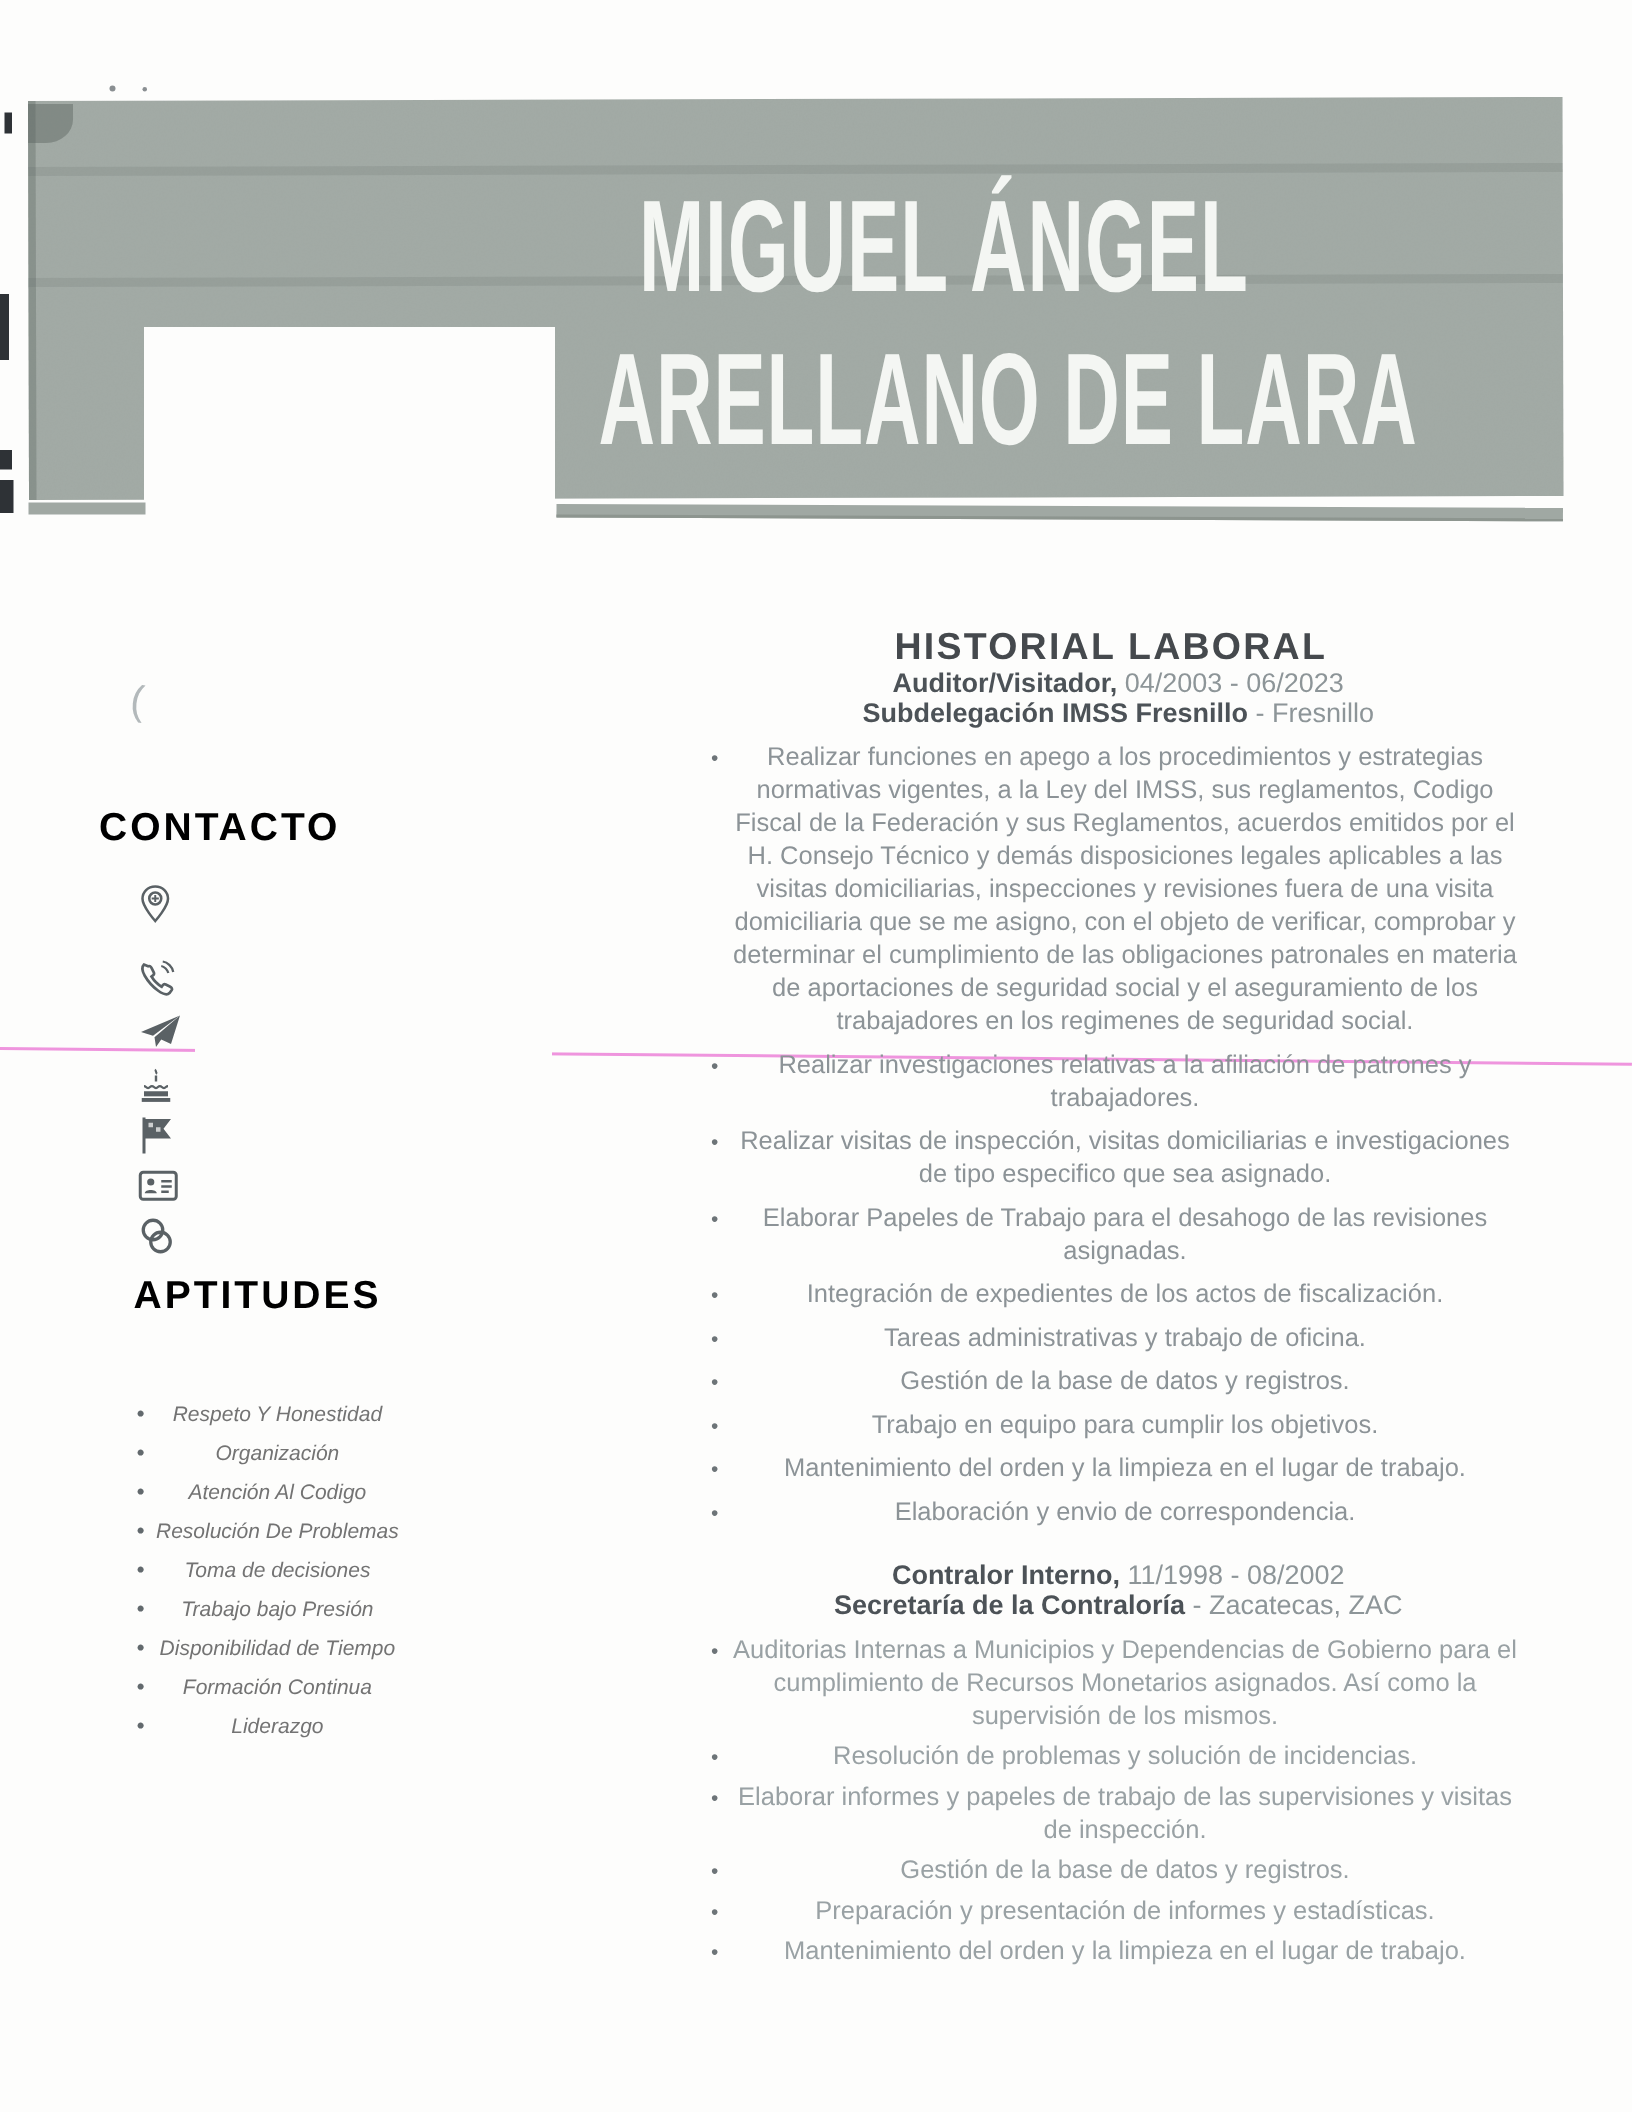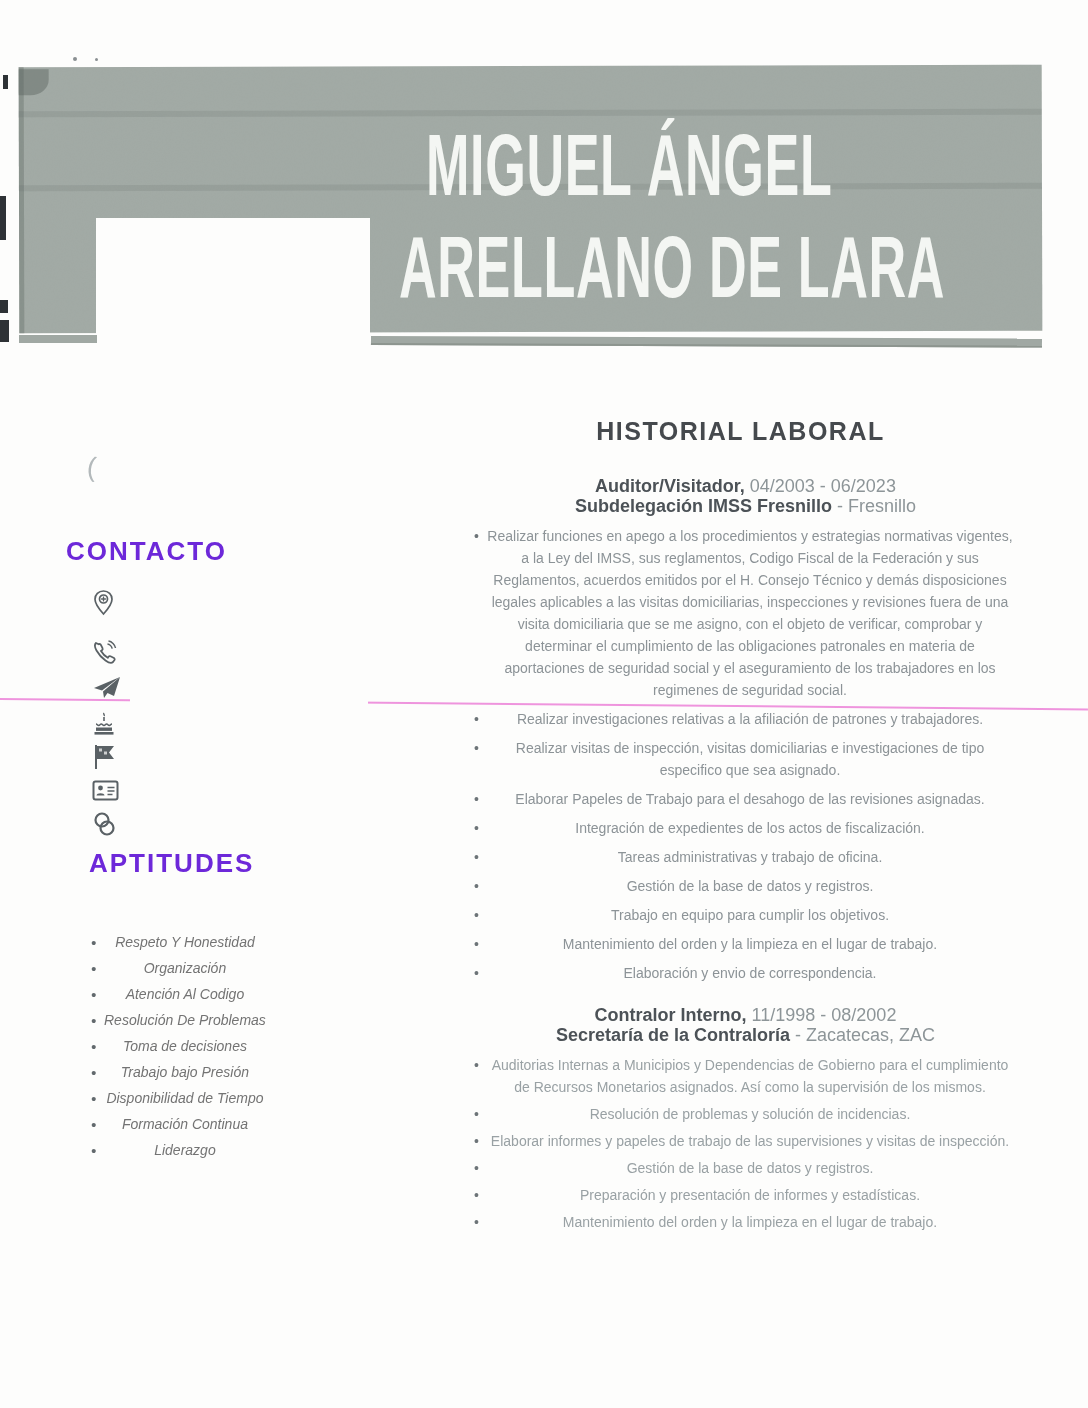--- a/index.html
+++ b/index.html
@@ -28,38 +28,38 @@
   .m3{left:0;top:320px;width:9px;height:22px;}
   .m4{left:3px;top:75px;width:5px;height:14px;}
   .speck{position:absolute;background:#8a8f92;border-radius:50%;}
   .s1{left:73px;top:57px;width:4px;height:4px;}
   .s2{left:95px;top:58px;width:3px;height:3px;}
   .paren-artifact{position:absolute;left:87px;top:452px;font-size:27px;color:#b3b9bb;transform:rotate(6deg);}
 
   .pink-line{position:absolute;left:0;top:698px;width:1088px;height:2px;opacity:.85;transform:rotate(0.55deg);transform-origin:left top;background:linear-gradient(to right,#ec82d8 0,#ec82d8 130px,transparent 130px,transparent 368px,#ec82d8 368px,#ec82d8 100%);}
 
   
-  .side-heading{position:absolute;font-size:26px;font-weight:bold;letter-spacing:2px;color:#6d28d9;}
+  .side-heading{position:absolute;font-size:26px;font-weight:bold;letter-spacing:2px;color:#000000;}
   .h-contacto{left:66px;top:536px;}
   .h-aptitudes{left:65px;top:848px;margin-left:24px;}
   .contact-icon{position:absolute;left:92px;width:24px;height:26px;color:#5a6165;}
   .contact-icon svg{display:block;}
   .skills{position:absolute;left:104px;top:934px;list-style:none;margin:0;padding:0;}
   .skills li{position:relative;font-size:14px;line-height:17px;margin-bottom:9px;color:#737373;font-style:italic;}
   .skills li::before{content:"•";position:absolute;left:-13px;top:0;color:#62696d;font-size:15px;}
 
   
   .main{position:absolute;left:468px;top:417px;width:545px;}
-  .main-heading{font-size:25px;font-weight:bold;letter-spacing:1.5px;color:#45494d;margin:0 0 31px 0;}
+  .main-heading{font-size:25px;font-weight:bold;letter-spacing:1.5px;color:#45494d;margin:0 0 0 0;}
   .job{margin-left:10px;}
   .job + .job{margin-top:22px;}
   .job-line{font-size:18px;line-height:19.5px;color:#8d9598;}
   .job-line .b{font-weight:bold;color:#4c5257;}
   .bullets{list-style:none;margin:9px 0 0 -4px;padding:0;}
-  .bullets li{position:relative;padding-left:13px;font-size:14px;line-height:22px;margin-bottom:7px;color:#8c9397;}
+  .bullets li{position:relative;padding-left:13px;font-size:17px;line-height:22px;margin-bottom:7px;color:#8c9397;}
   .bullets li::before{content:"•";position:absolute;left:0;top:0;font-size:14px;color:#6d7478;}
   .job2 .bullets li{color:#99a1a4;margin-bottom:5px;}
 </style>
 </head>
 <body>
 
 <div id="page">
 
   <div class="banner">
     <svg class="banner-noise" width="100%" height="100%" preserveAspectRatio="none">

